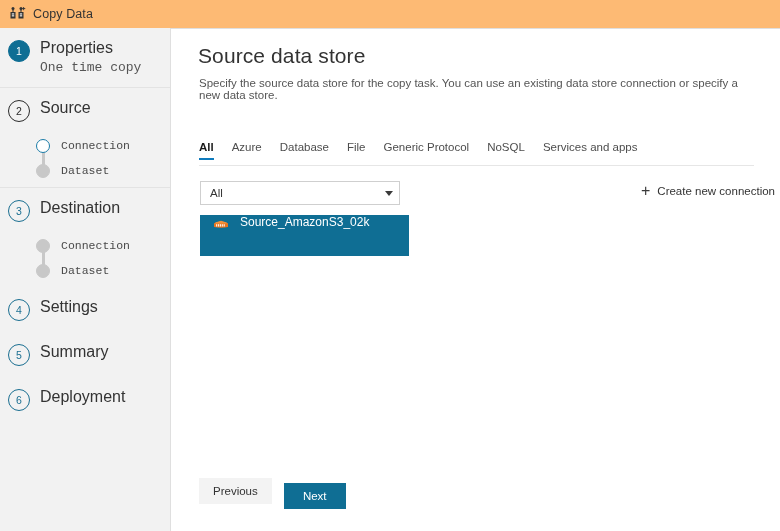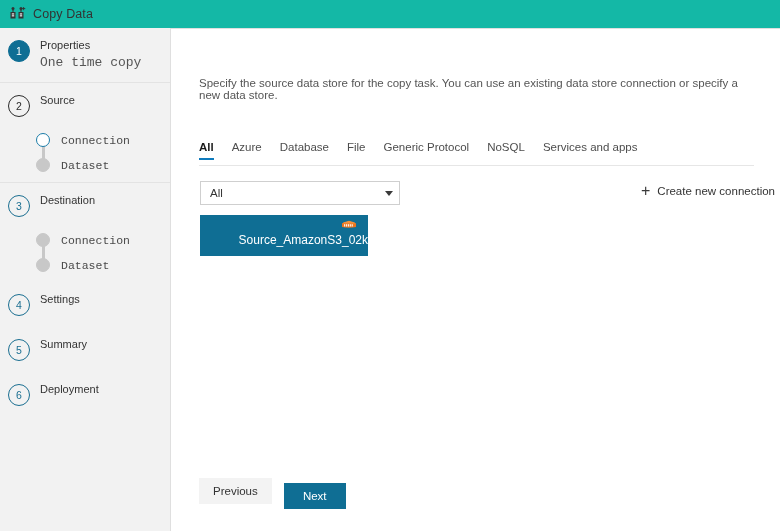--- a/index.html
+++ b/index.html
@@ -14,21 +14,21 @@
     color: #333333;
     overflow: hidden;
     position: relative;
   }
 
   
   #titlebar {
     position: absolute;
     left: 0; top: 0;
     width: 780px; height: 28px;
-    background: #14b8a6;
+    background: #fdba74;
     display: flex;
     align-items: center;
     padding-left: 10px;
     box-sizing: border-box;
   }
   #titlebar .tb-icon {
     width: 16px; height: 16px;
     margin-right: 7px;
     flex: 0 0 auto;
     display: block;
@@ -80,21 +80,21 @@
   .badge.teal {
     background: transparent;
     color: #1b6f91;
     border: 1px solid #1b6f91;
   }
   .step-text {
     margin-left: 10px;
     line-height: 1.15;
   }
   .step-title {
-    font-size: 11px;
+    font-size: 16px;
     color: #333333;
     font-weight: 400;
   }
   .step-sub {
     font-size: 13px;
     color: #555555;
     margin-top: 4px;
     font-family: Liberation Mono, monospace;
   }
 
@@ -259,29 +259,28 @@
     color: #333333;
   }
 
   
   #tiles {
     position: absolute;
     left: 29px; top: 186px;
     width: 560px;
   }
   .tile {
-    width: 168px;
+    width: 209px;
     height: 41px;
     background: #0f6e94;
     display: flex;
-    align-items: flex-end;
+    align-items: flex-start;
     padding-left: 12px;
     box-sizing: border-box;
     cursor: pointer;
-    flex-direction: column;
   }
   .tile .t-icon {
     width: 18px; height: 18px;
     flex: 0 0 auto;
     margin-right: 10px;
     display: block;
   }
   .tile .t-label {
     font-size: 12px;
     color: #ffffff;
@@ -403,20 +402,21 @@
   <div class="step">
     <div class="badge teal">6</div>
     <div class="step-text">
       <div class="step-title">Deployment</div>
     </div>
   </div>
 </div>
 
 <div id="panel">
 
+  <div id="page-title">Source data store</div>
   <div id="page-desc">Specify the source data store for the copy task. You can use an existing data store connection or specify a new data store.</div>
 
   <div id="tabs">
     <div class="tab selected">All</div>
     <div class="tab">Azure</div>
     <div class="tab">Database</div>
     <div class="tab">File</div>
     <div class="tab">Generic Protocol</div>
     <div class="tab">NoSQL</div>
     <div class="tab">Services and apps</div>

